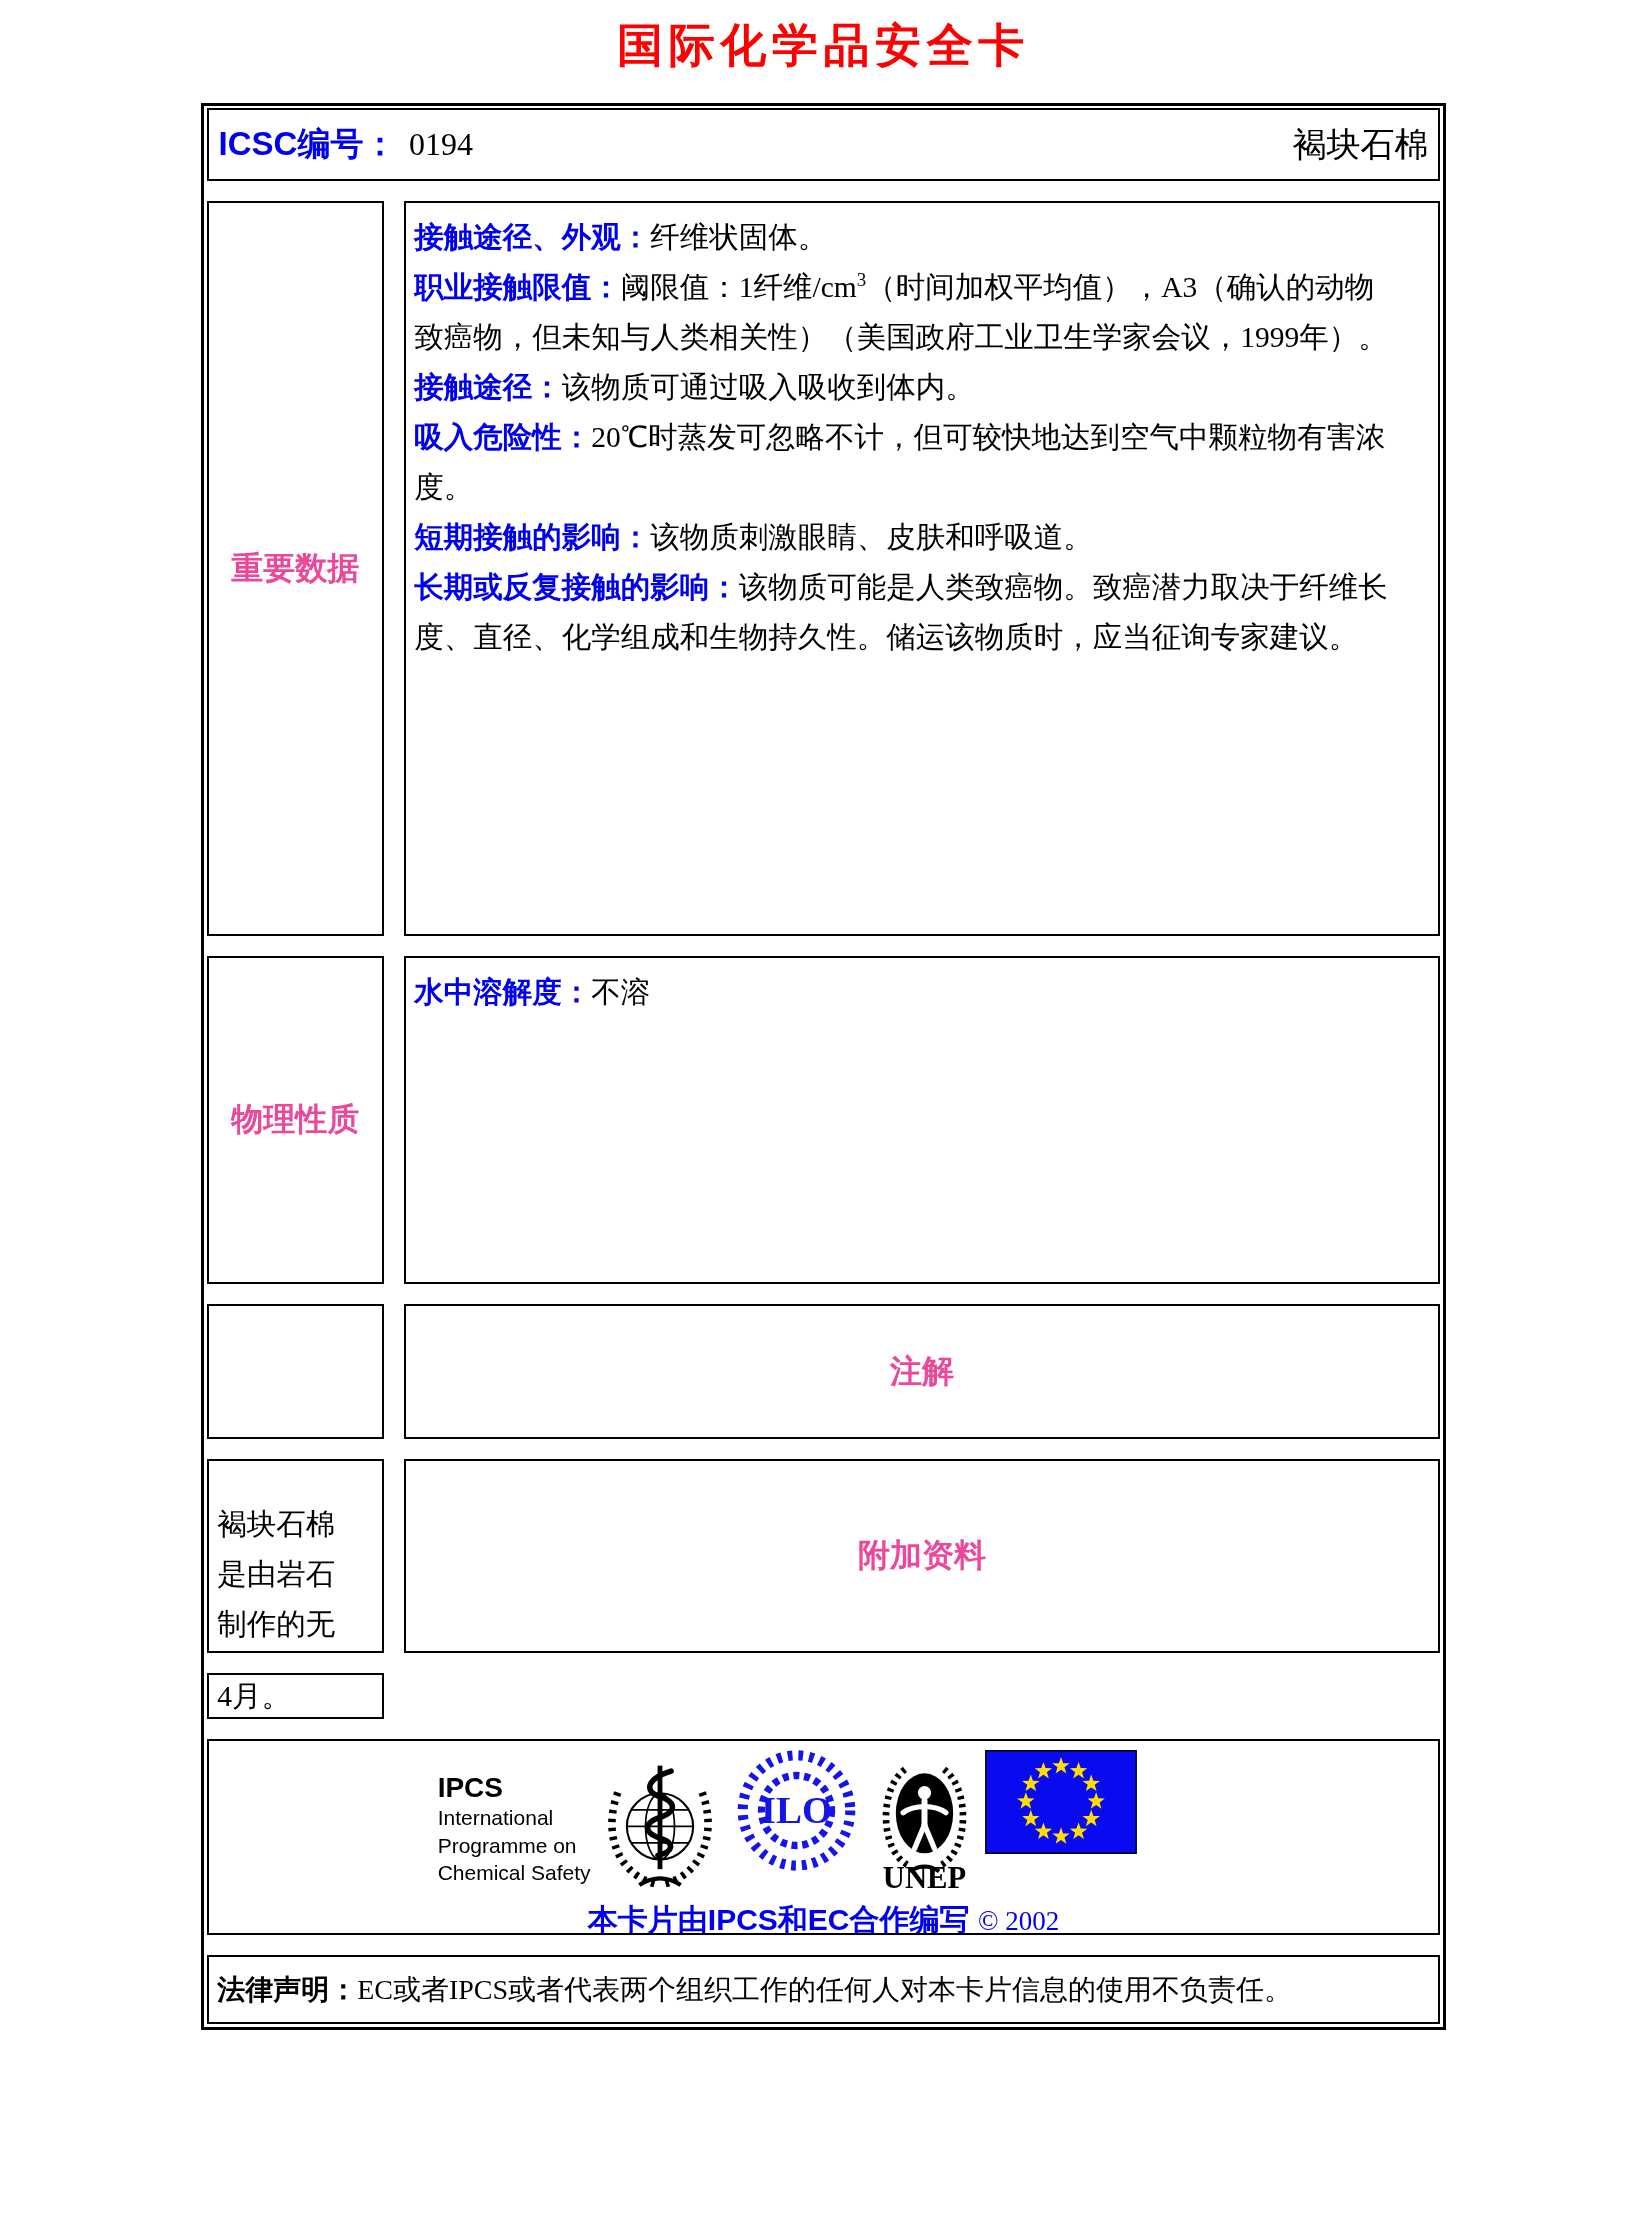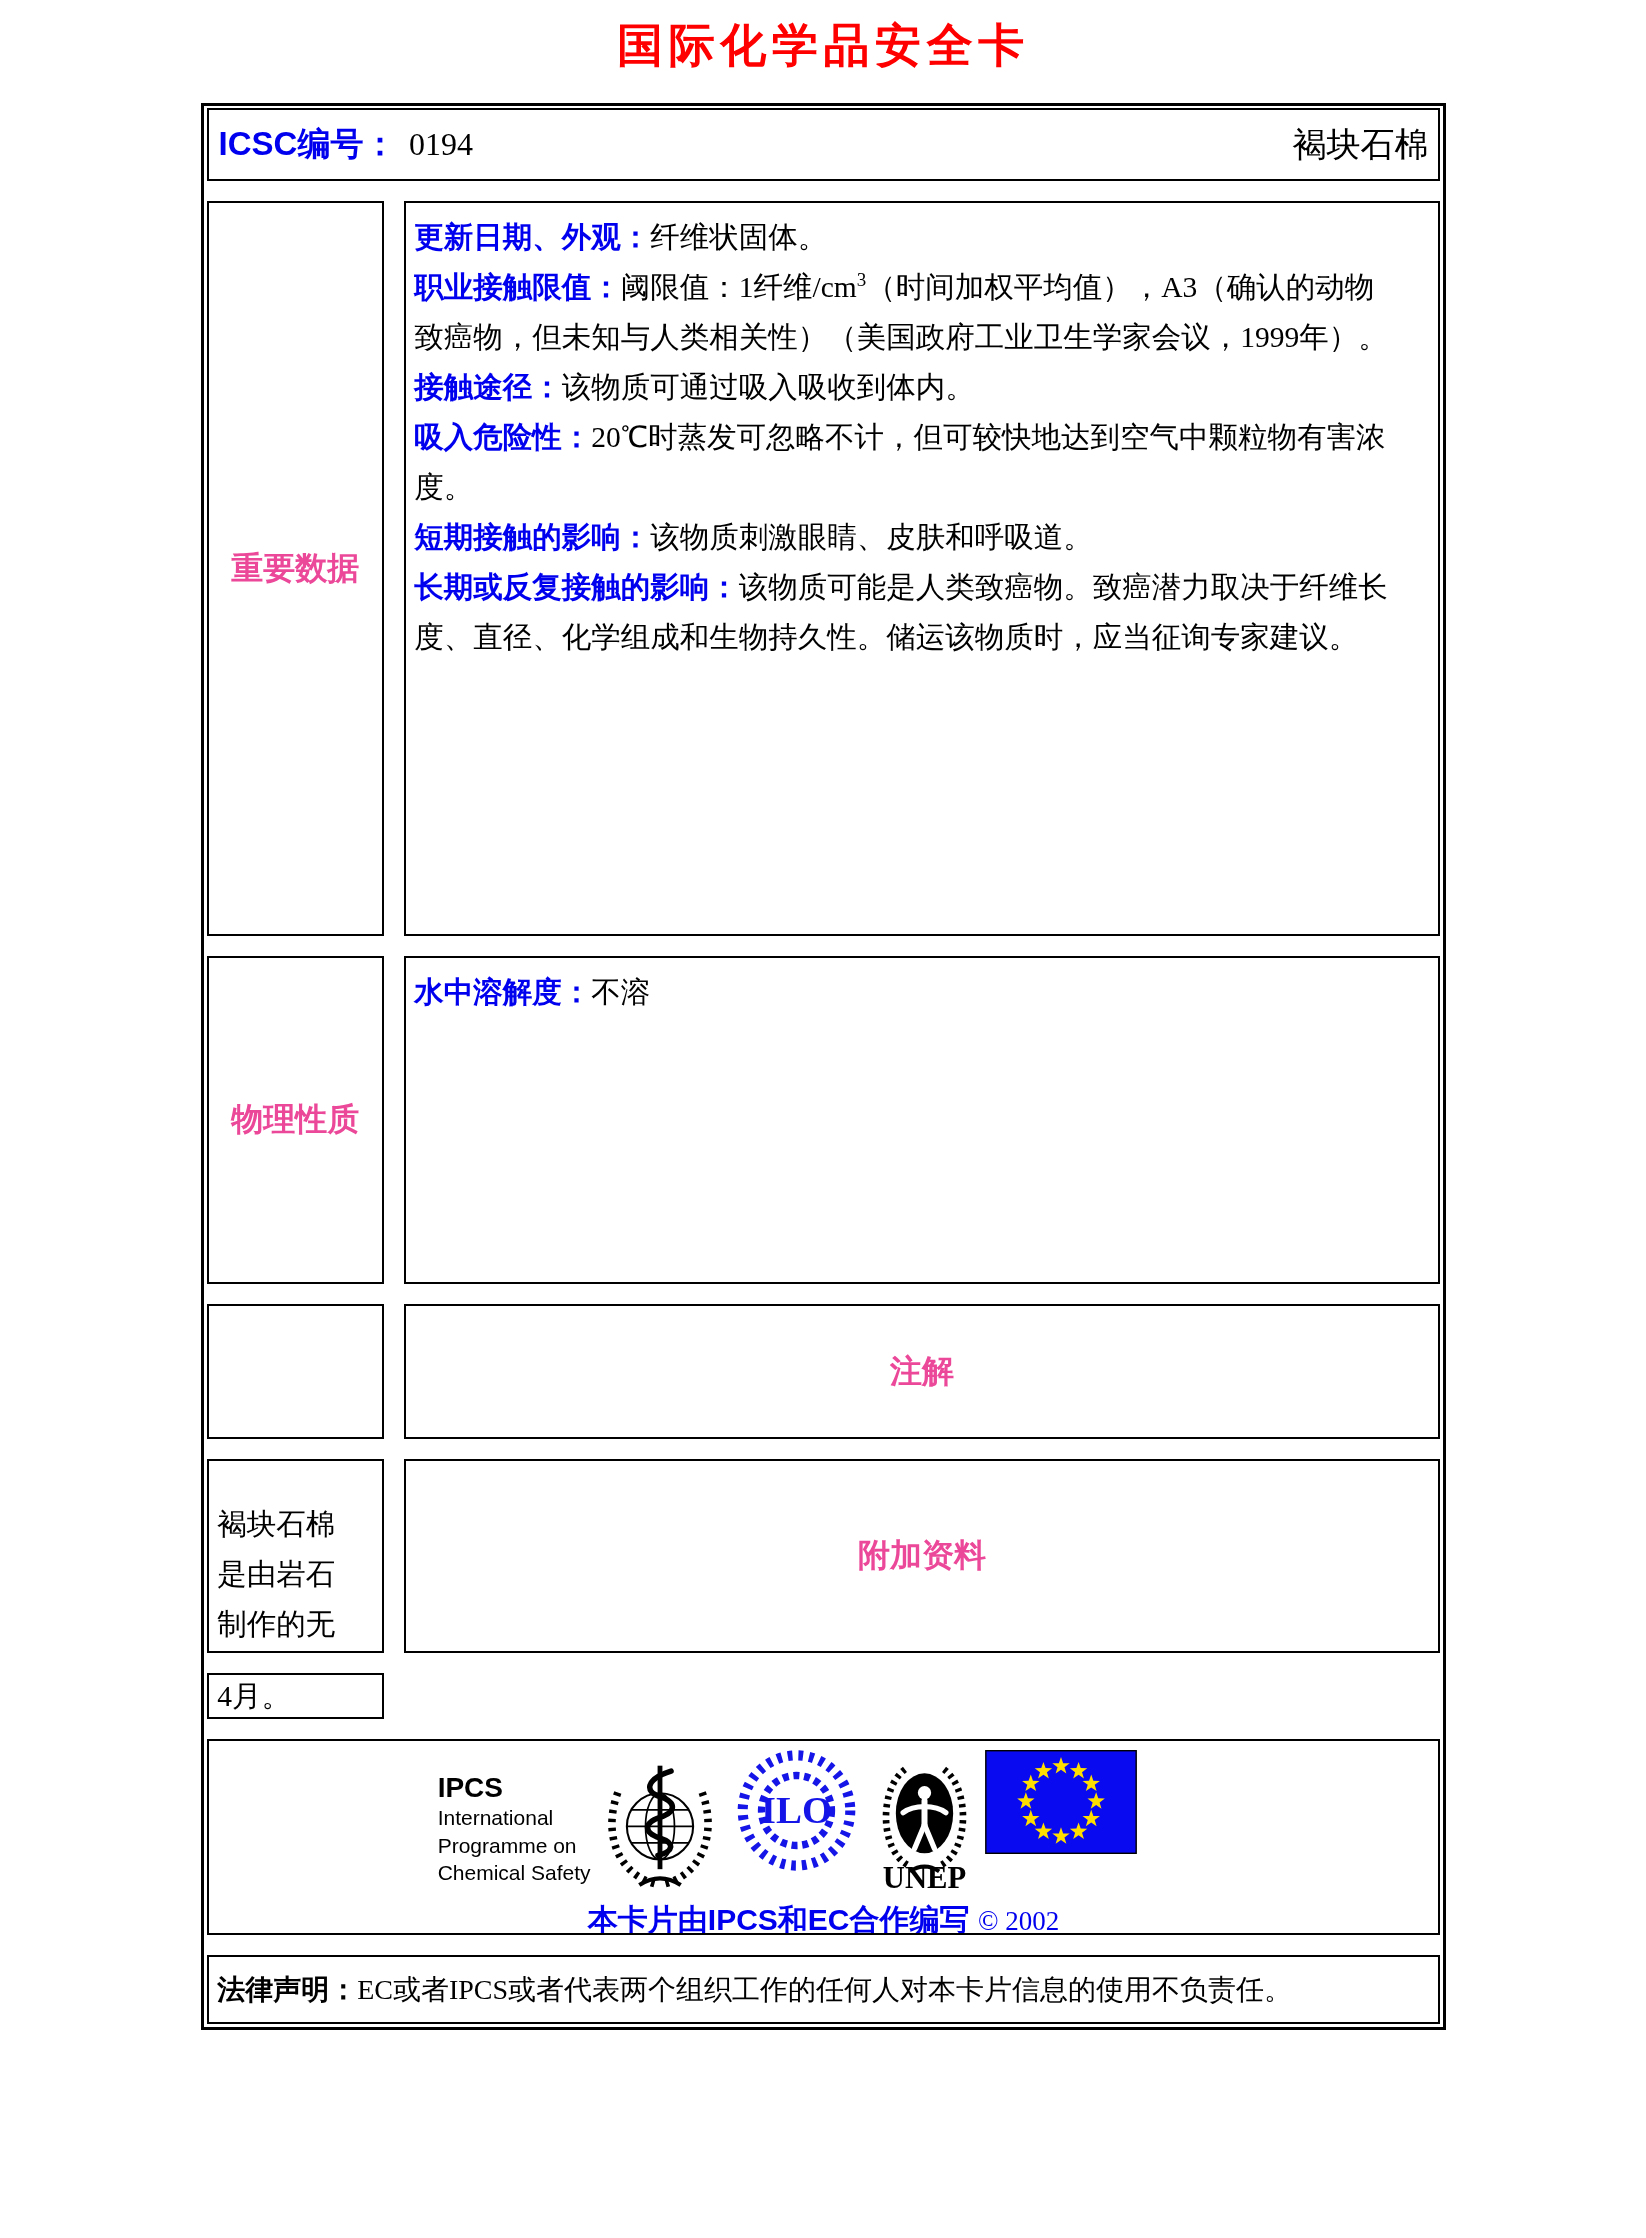--- a/index.html
+++ b/index.html
@@ -71,21 +71,21 @@
 
     <div class="cell span2 hdr">
       <span>
         <span class="blue-lbl">ICSC编号：</span><span class="hdr-num">0194</span>
       </span>
       <span class="chem-name">褐块石棉</span>
     </div>
 
     <div class="cell label-cell">重要数据</div>
     <div class="cell content">
-      <p><span class="blue-lbl">更新日期、外观：</span><span>纤维状固体。</span></p>
+      <p><span class="blue-lbl">接触途径、外观：</span><span>纤维状固体。</span></p>
       <p><span class="blue-lbl">职业接触限值：</span><span>阈限值：1纤维/cm</span><span class="sup">3</span><span>（时间加权平均值），A3（确认的动物致癌物，但未知与人类相关性）（美国政府工业卫生学家会议，1999年）。</span></p>
       <p><span class="blue-lbl">接触途径：</span><span>该物质可通过吸入吸收到体内。</span></p>
       <p><span class="blue-lbl">吸入危险性：</span><span>20℃时蒸发可忽略不计，但可较快地达到空气中颗粒物有害浓度。</span></p>
       <p><span class="blue-lbl">短期接触的影响：</span><span>该物质刺激眼睛、皮肤和呼吸道。</span></p>
       <p><span class="blue-lbl">长期或反复接触的影响：</span><span>该物质可能是人类致癌物。致癌潜力取决于纤维长度、直径、化学组成和生物持久性。储运该物质时，应当征询专家建议。</span></p>
     </div>
 
     <div class="cell label-cell">物理性质</div>
     <div class="cell content">
       <p><span class="blue-lbl">水中溶解度：</span><span>不溶</span></p>

